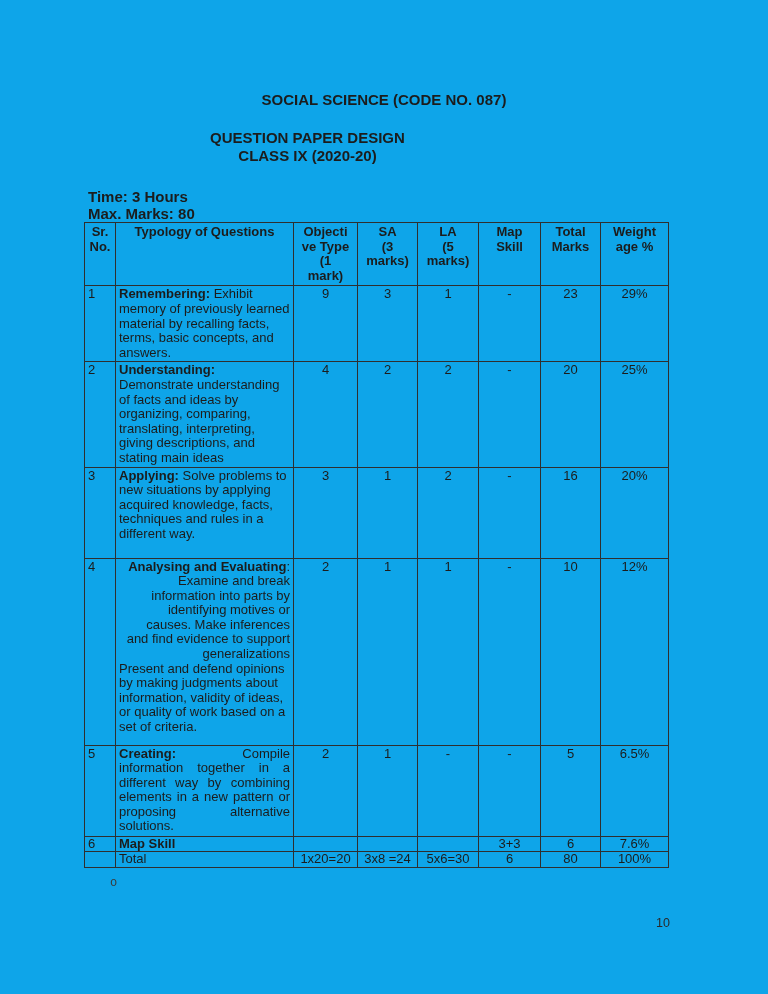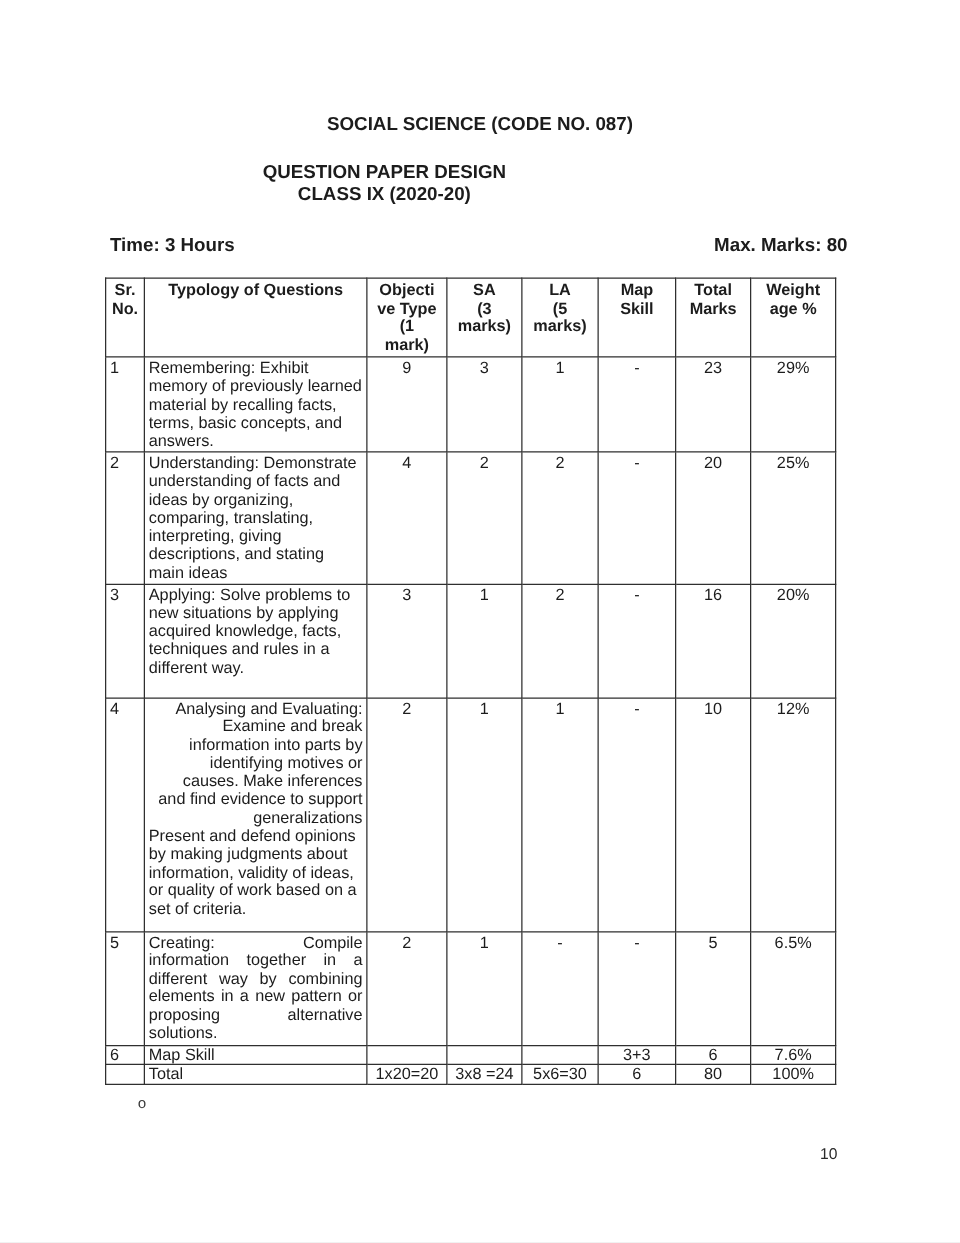--- a/index.html
+++ b/index.html
@@ -1,56 +1,56 @@
 <!DOCTYPE html>
 <html><head>
 <meta charset="utf-8">
 <style>
   html,body{margin:0;padding:0;background:#e8e8e8;}
   .page{
     position:relative;
     width:768px;height:994px;
-    background:#ffffff;
+    background:#0ea5e9;
     font-family:"Liberation Sans", sans-serif;
     color:#1c1c1c;
     overflow:hidden;
   }
   .title1{
     position:absolute;top:91px;left:0;width:768px;
     text-align:center;font-size:15px;font-weight:bold;
   }
   .title2{
     position:absolute;top:129px;left:0;width:615px;
     text-align:center;font-size:15px;font-weight:bold;line-height:18px;
   }
   .timeline{
     position:absolute;top:188px;left:88px;width:590px;
     display:flex;justify-content:space-between;
-    font-size:15px;font-weight:bold;
+    font-size:15px;font-weight:bold;flex-direction:column;
   }
   table.qpd{
     position:absolute;left:84px;top:222px;width:584px;
     border-collapse:collapse;table-layout:fixed;
     font-size:13px;line-height:14.6px;color:#1c1c1c;
   }
   table.qpd th, table.qpd td{
     border:1px solid #2f2f2f;
     padding:1px 3px;
     vertical-align:top;
     overflow:hidden;
   }
   table.qpd th{
     font-weight:bold;text-align:center;
     white-space:pre-line;
     padding:2px 4px;vertical-align:top;
   }
   td.sr{padding-left:8px;}
   td.typ{padding:1px 4px 1px 7px;}
   td.num{text-align:center;vertical-align:middle;}
-  .b{font-weight:normal;}
+  .b{font-weight:bold;}
   .justify{text-align:justify;}
   .indent{padding-left:3px;text-align:right;}
   .para2{}
   tr.h-hdr{height:60px;}
   tr.h-r1{height:73px;}
   tr.h-r2{height:101px;}
   tr.h-r3{height:91px;}
   tr.h-r4{height:187px;}
   tr.h-r5{height:91px;}
   tr.h-sm{height:15px;}

